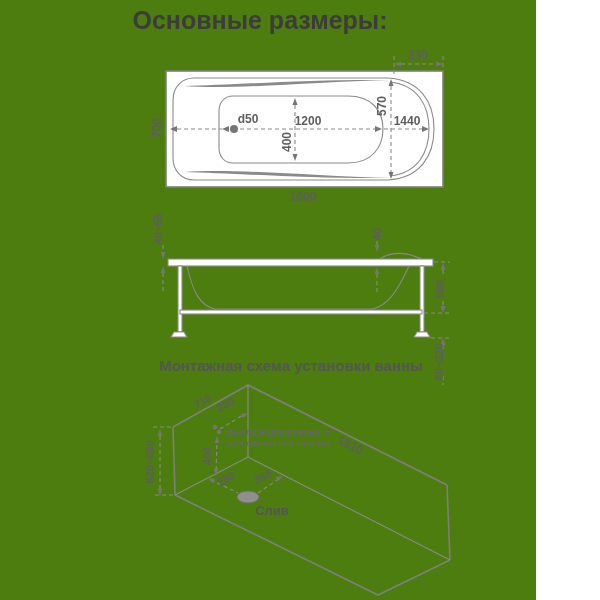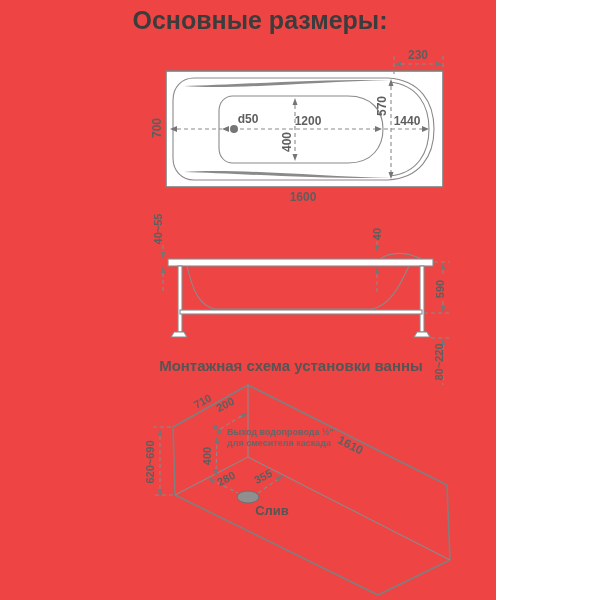--- a/index.html
+++ b/index.html
@@ -1,16 +1,16 @@
 <!DOCTYPE html>
 <html><head>
 <meta charset="utf-8">
 <style>
   html,body{margin:0;padding:0;background:#ffffff;}
-  .page{position:relative;width:496px;height:600px;background:#ef4444;overflow:hidden;
+  .page{position:relative;width:536px;height:600px;background:#4d7c0f;overflow:hidden;
         font-family:"Liberation Sans", sans-serif;}
   svg text{font-family:"Liberation Sans", sans-serif;font-weight:bold;fill:#5e5e5e;}
   .t-title{font-size:25px;fill:#3c3c3c;}
   .t-sub{font-size:15px;fill:#555555;}
   .t-dim{font-size:12px;}
   .t-dim-s{font-size:11px;}
   .t-note{font-size:9px;fill:#666666;}
   .t-drain{font-size:13px;fill:#555555;}
   .ln{stroke:#7f7f7f;stroke-width:1.6;fill:none;}
   .ln-thin{stroke:#8a8a8a;stroke-width:1.1;fill:none;}

